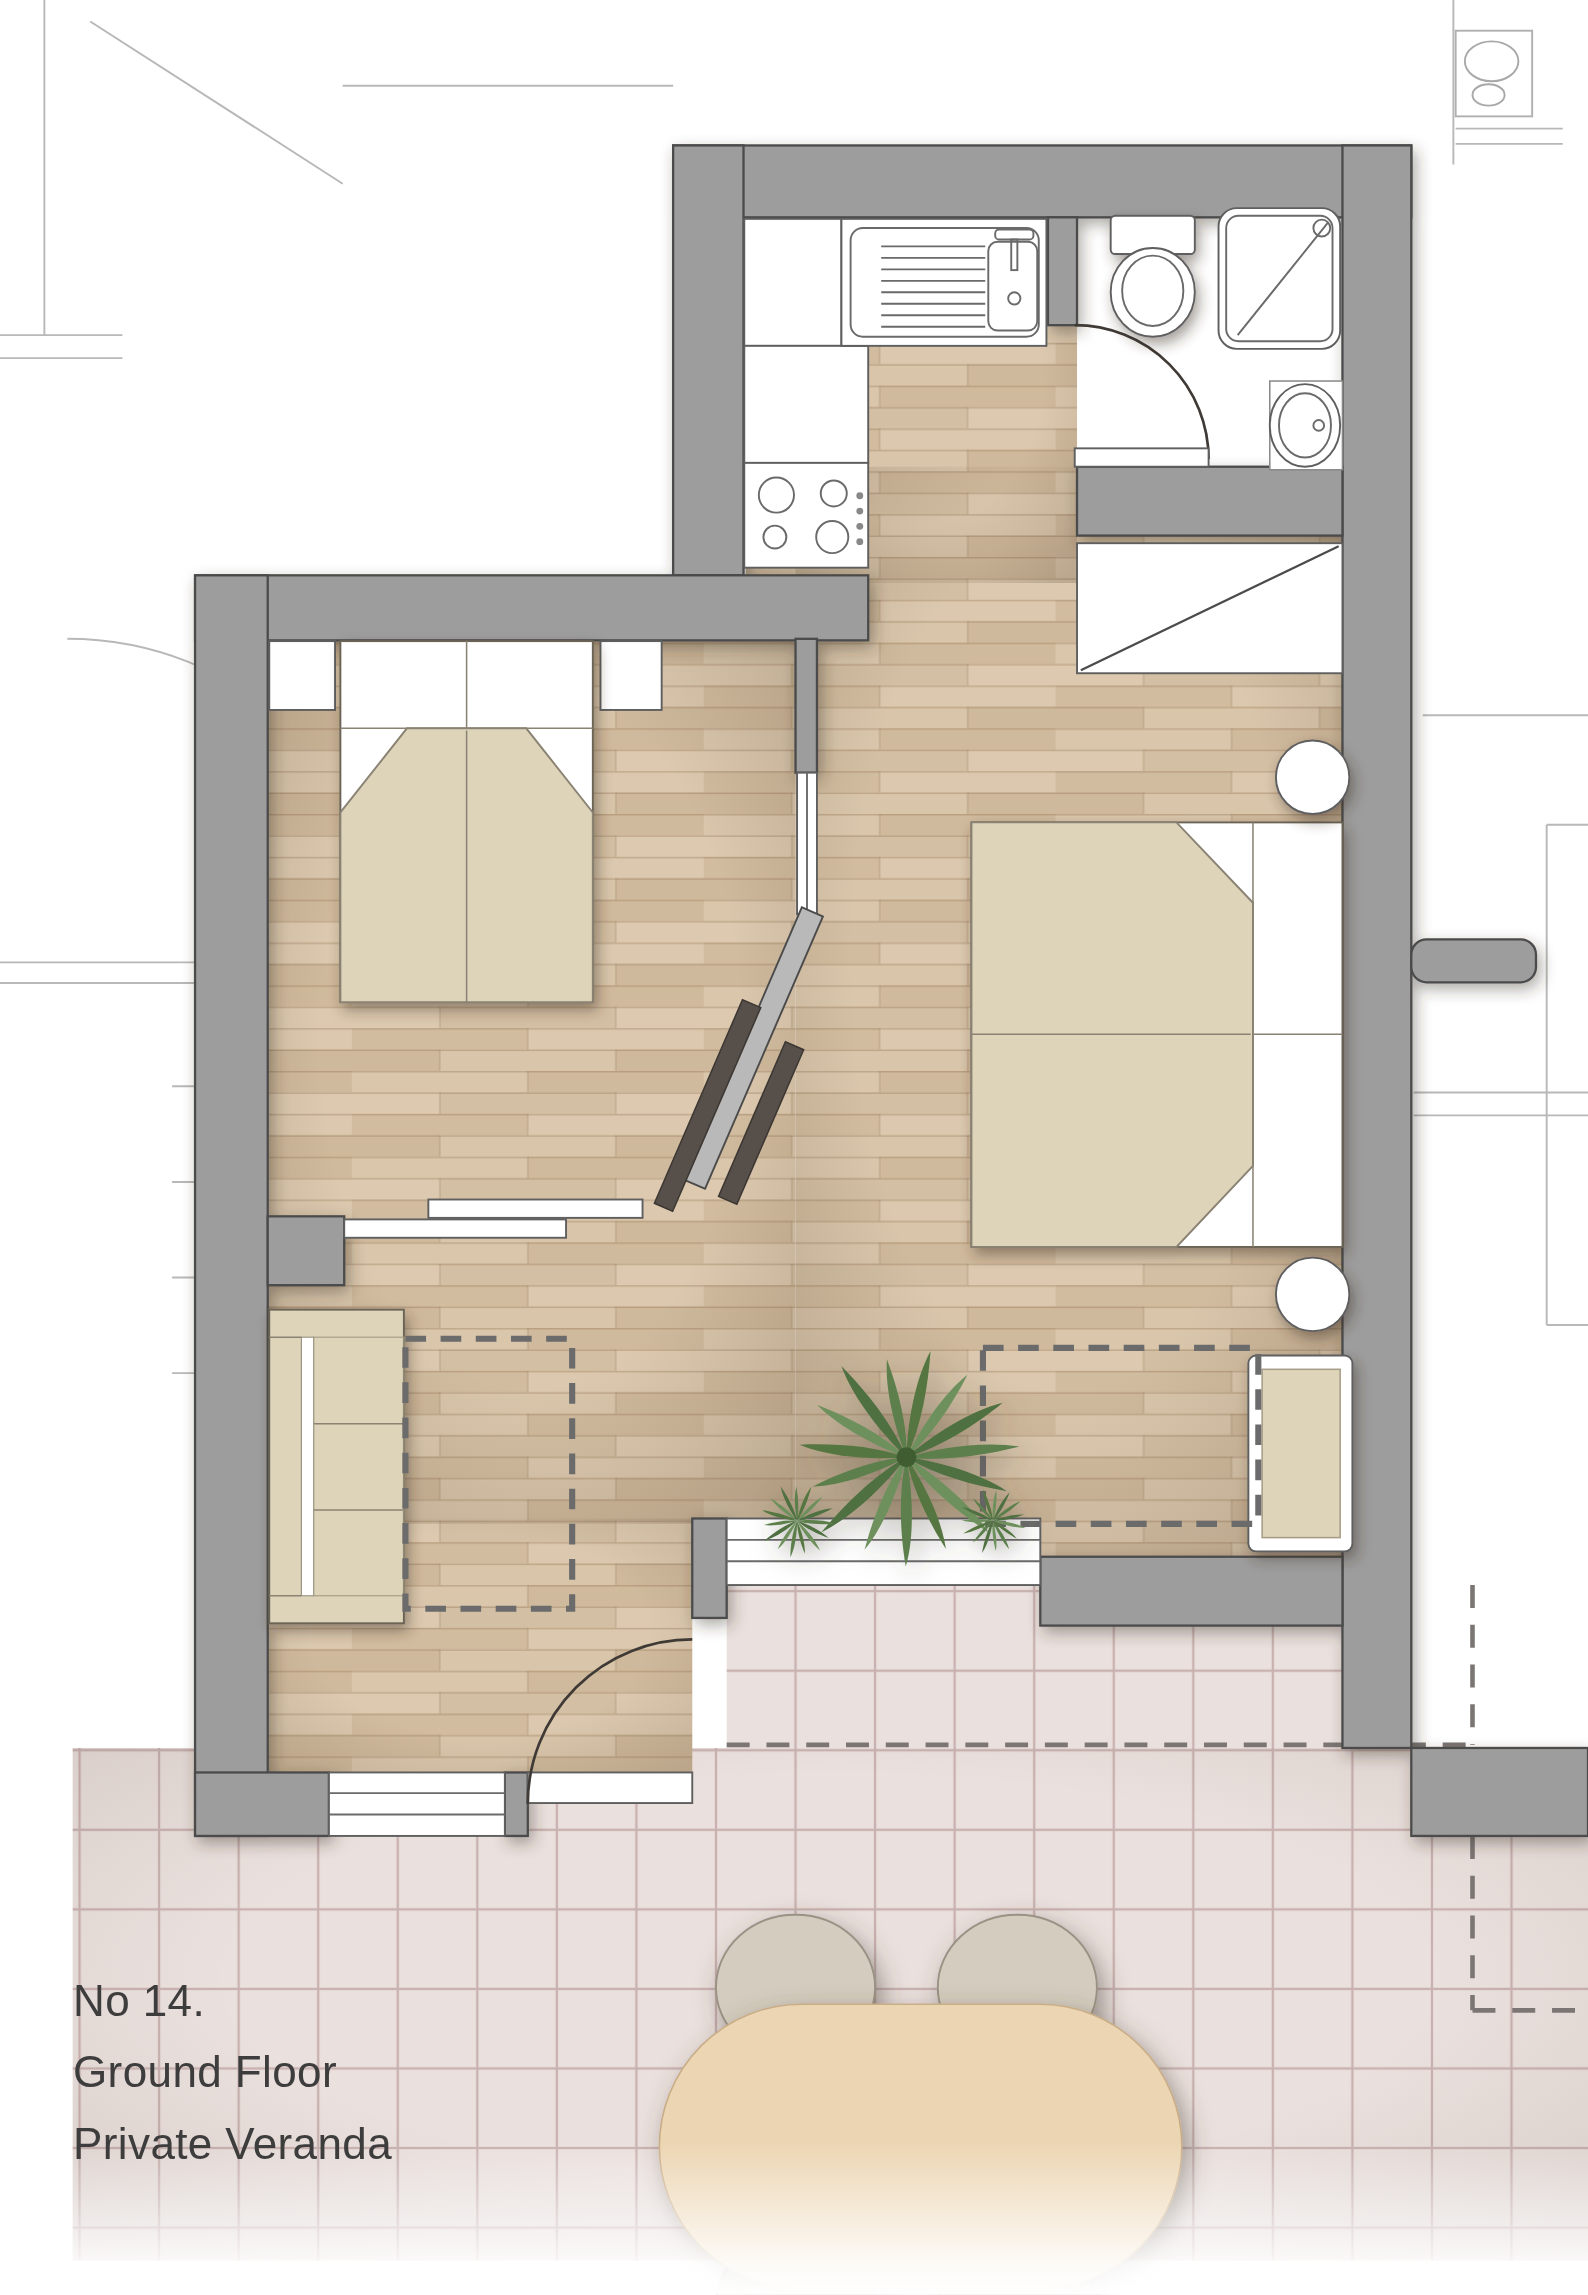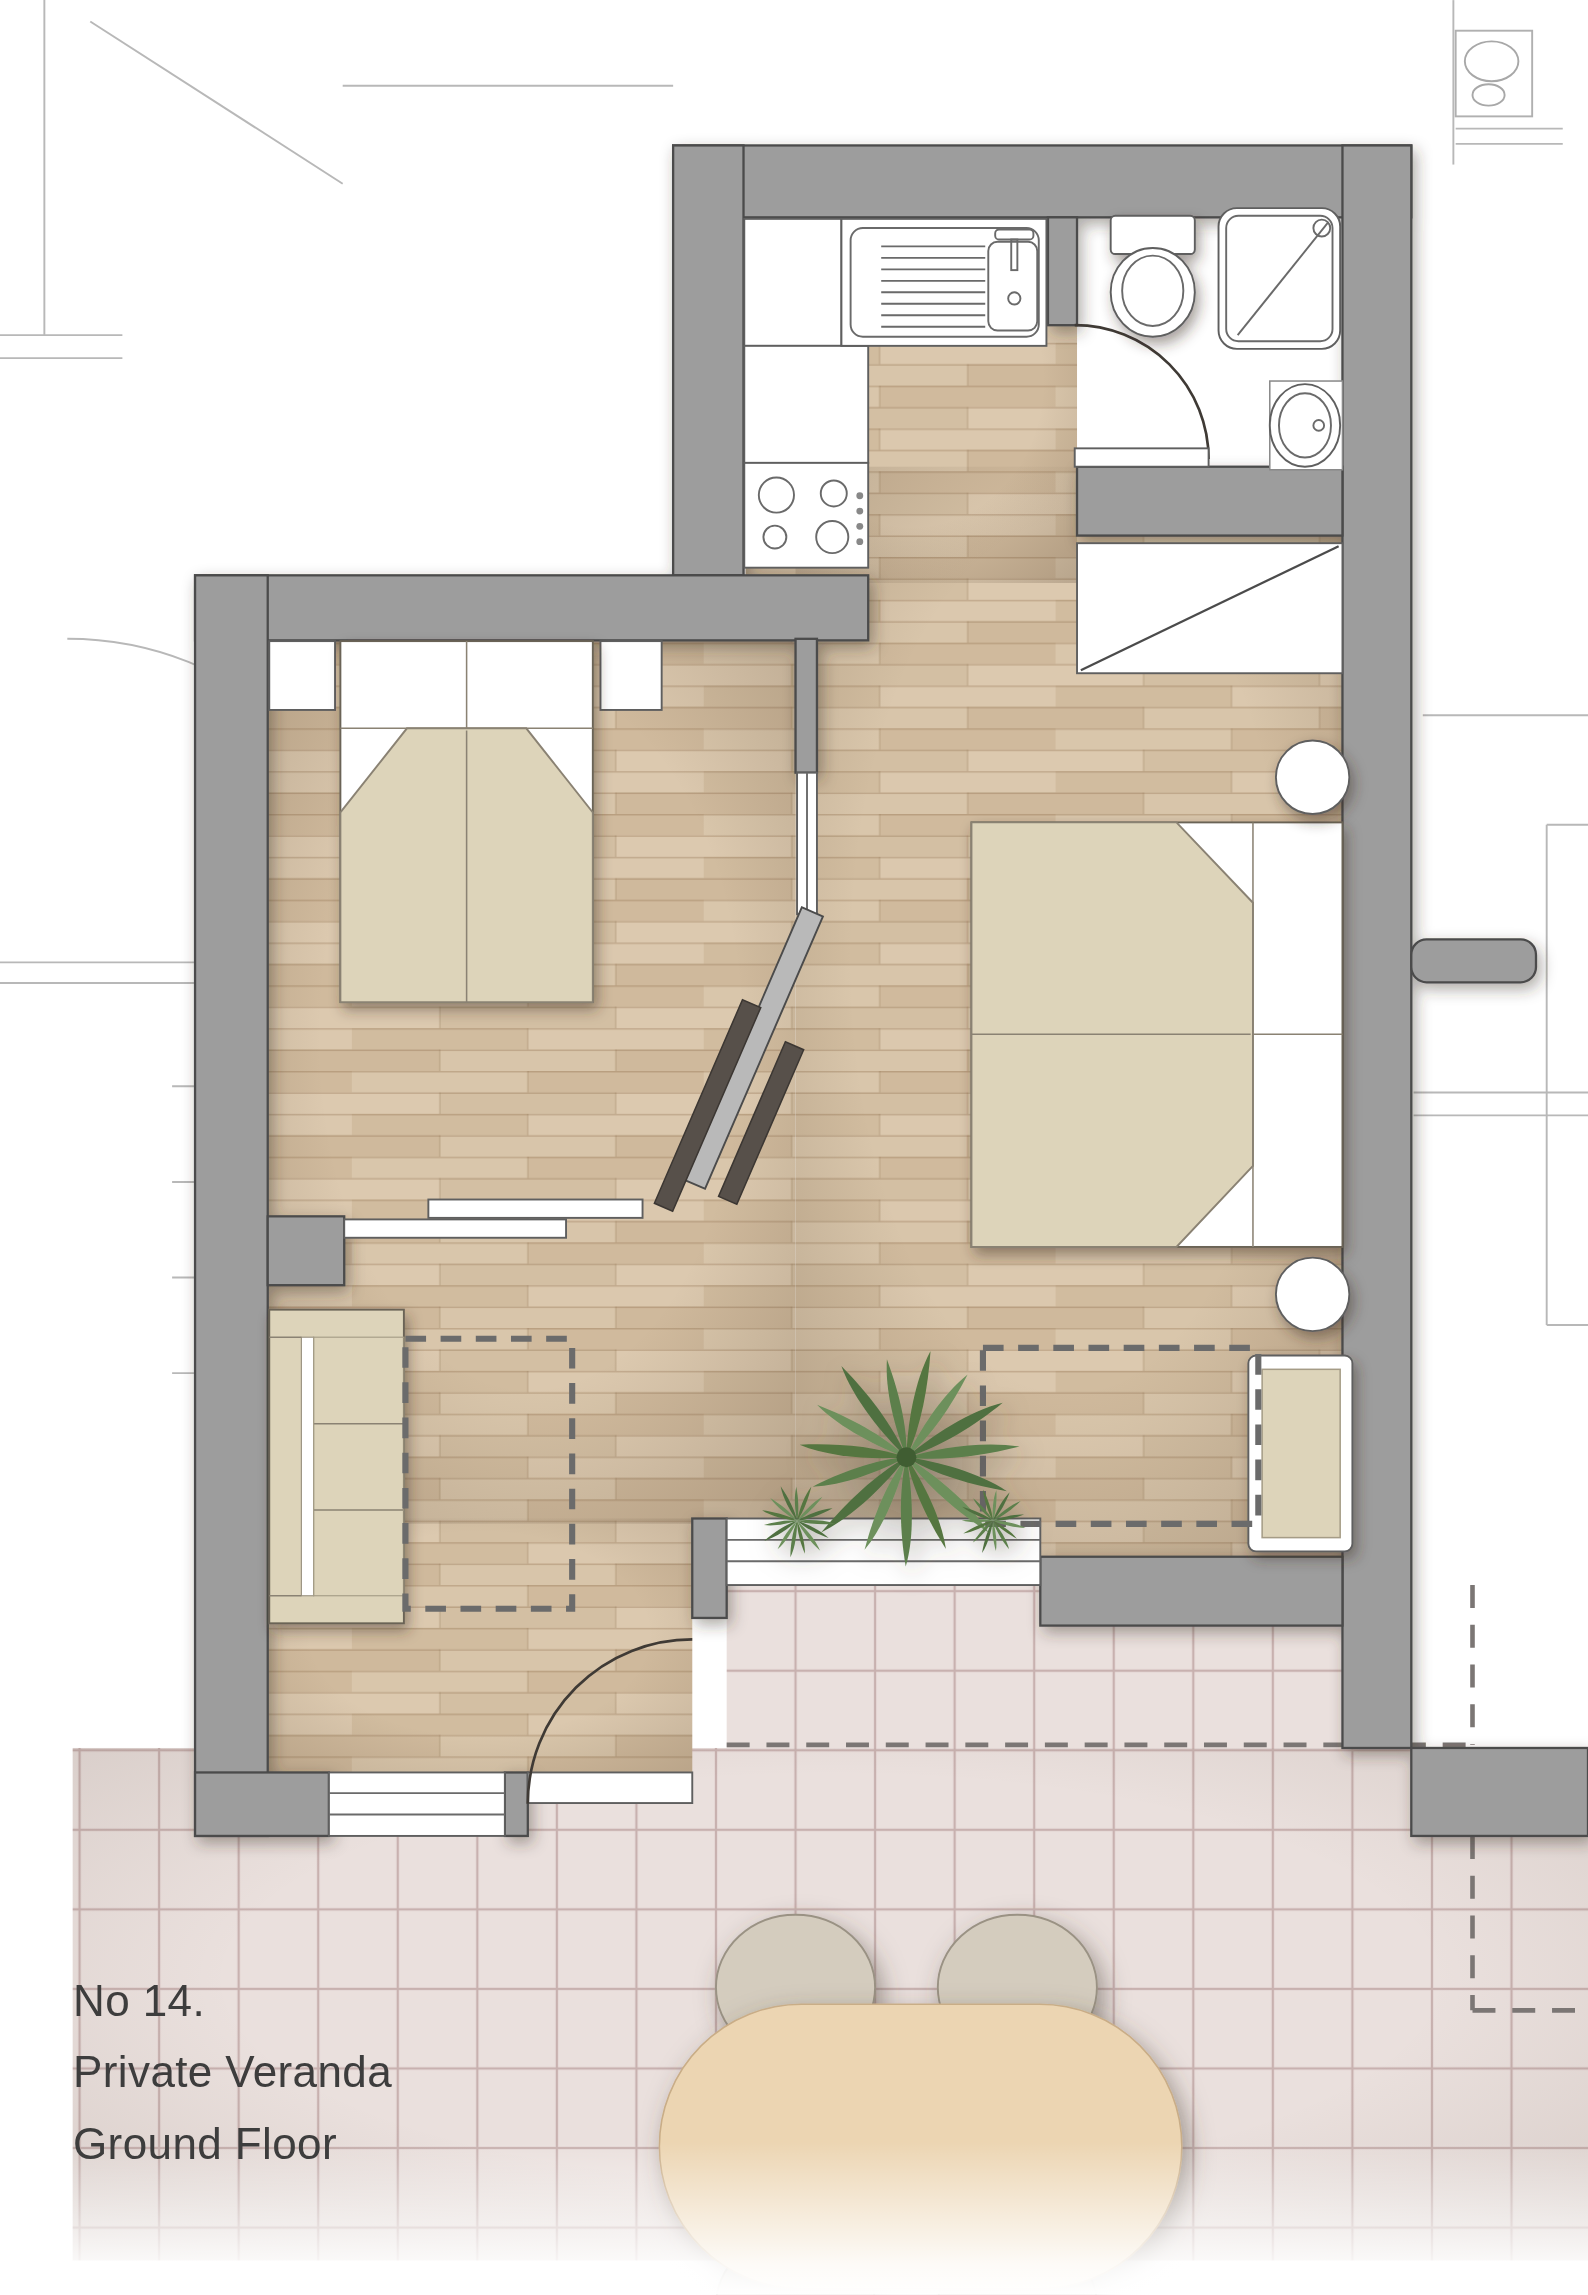--- a/index.html
+++ b/index.html
@@ -285,17 +285,17 @@
     <ellipse cx="1040" cy="3014" rx="104" ry="95" fill="#d4ccbe" stroke="#9a9284" stroke-width="2.5" filter="url(#fsoft)"></ellipse>
     <ellipse cx="1330" cy="3014" rx="104" ry="95" fill="#d4ccbe" stroke="#9a9284" stroke-width="2.5" filter="url(#fsoft)"></ellipse>
     <rect x="862" y="2620" width="683" height="372" rx="186" fill="#ecd5b2" stroke="#c9ad87" stroke-width="2" filter="url(#fsoft)"></rect>
   </g>
 
   <rect x="0" y="2800" width="2076" height="200" fill="url(#fade)"></rect>
 </svg>
 
   <div class="caption">
     <div>No 14.</div>
+    <div>Ground Floor</div>
     <div>Private Veranda</div>
-    <div>Ground Floor</div>
   </div>
 </div>
 
 
 </body></html>

